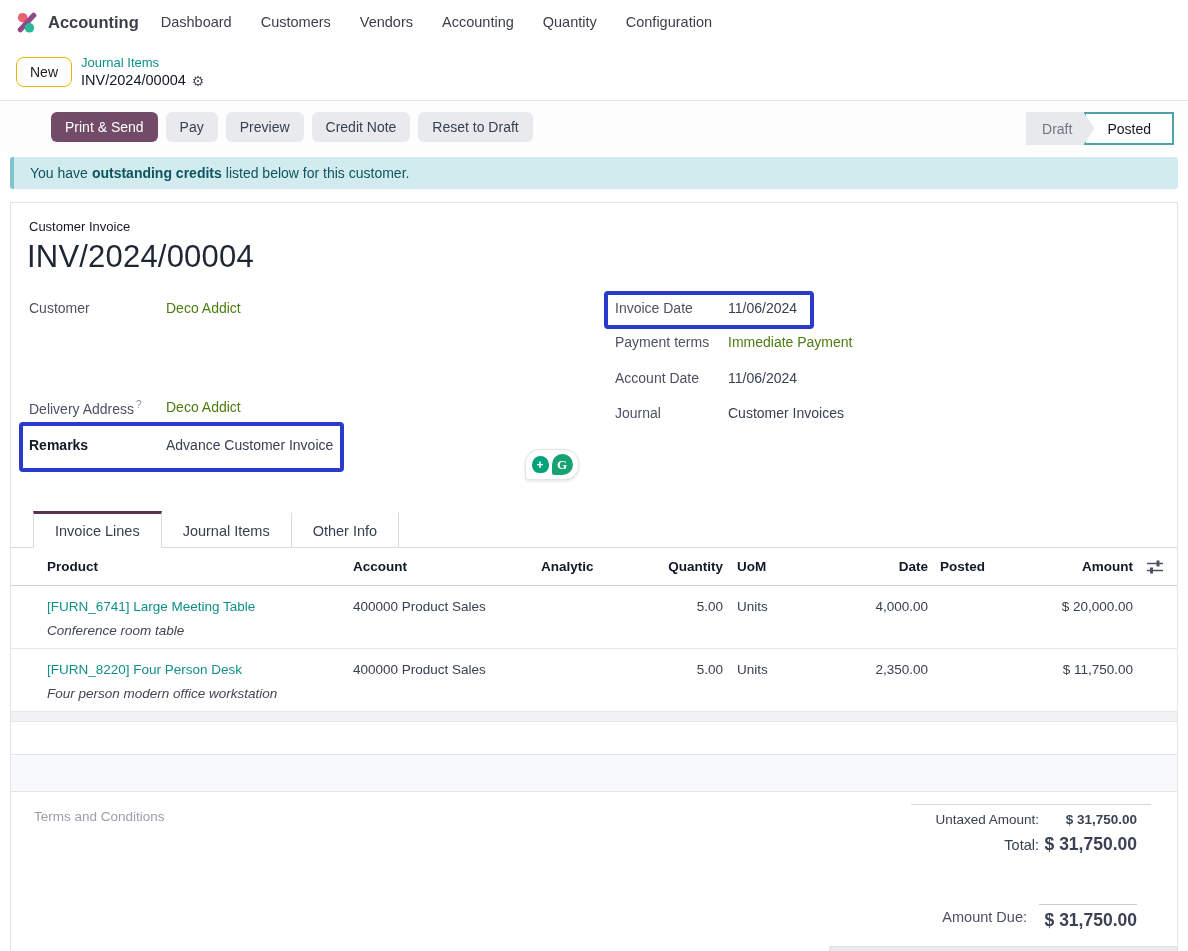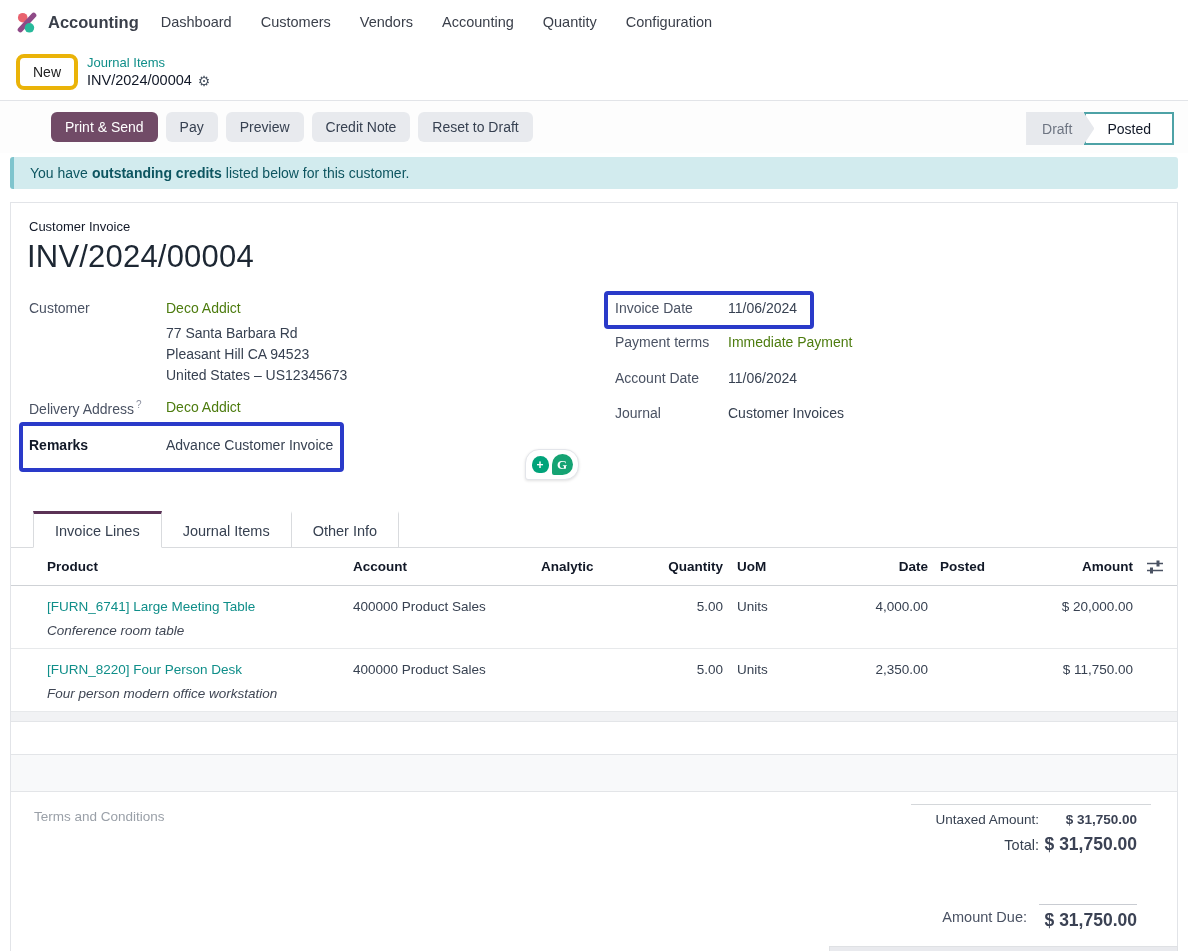--- a/index.html
+++ b/index.html
@@ -9,21 +9,21 @@
   
   .navbar { height:44px; display:flex; align-items:center; padding:0 16px; background:#fff; }
   .brand { display:flex; align-items:center; gap:9px; margin-right:22px; }
   .brand-name { font-size:16.5px; font-weight:600; color:#3a3f4a; }
   .nav-menu { display:flex; align-items:center; gap:29px; }
   .nav-item { font-size:14.5px; color:#3a3f4a; cursor:pointer; }
 
   
   .breadcrumb-bar { height:56px; display:flex; align-items:center; padding-left:16px; background:#fff; }
   .new-btn { font-family:inherit; font-size:14px; color:#222; background:#fff;
-    border:4px solid #eab308; border-radius:8px; padding:6px 13px; cursor:pointer; }
+    border:1px solid #eab308; border-radius:8px; padding:6px 13px; cursor:pointer; }
   .crumbs { margin-left:9px; display:flex; flex-direction:column; justify-content:center; line-height:1.2; }
   .crumb-parent { font-size:13px; color:#0f8e89; text-decoration:none; cursor:pointer; }
   .crumb-current { font-size:14.5px; color:#111827; display:flex; align-items:center; gap:6px; margin-top:2px; }
   .gear { font-size:14px; color:#4b5563; cursor:pointer; line-height:1; }
 
   
   .control-panel { border-top:1px solid #e2e4e8; padding:11px 12px 8px; display:flex;
     justify-content:space-between; align-items:flex-start; background:#fdfdfd; }
   .btn-row { display:flex; gap:8px; }
   .btn { font-family:inherit; font-size:14px; padding:7px 14px; border:none; border-radius:6px;
@@ -175,25 +175,20 @@
 </div>
 
 <div class="sheet">
 
   <div class="sheet-head">
     <div class="abs type-label">Customer Invoice</div>
     <div class="abs doc-title">INV/2024/00004</div>
 
     <div class="abs flabel" style="left:18px; top:97px;">Customer</div>
     <a class="abs flink" style="left:155px; top:97px;">Deco Addict</a>
-    <div class="abs address">
-      <div>77 Santa Barbara Rd</div>
-      <div>Pleasant Hill CA 94523</div>
-      <div>United States – US12345673</div>
-    </div>
 
     <div class="abs flabel" style="left:18px; top:196px;">
       <span>Delivery Address</span><sup class="sup-help">?</sup>
     </div>
     <a class="abs flink" style="left:155px; top:196px;">Deco Addict</a>
 
     <div class="abs flabel bold-label" style="left:18px; top:234px;">Remarks</div>
     <div class="abs fvalue" style="left:155px; top:234px;">Advance Customer Invoice</div>
 
     <div class="abs flabel" style="left:604px; top:97px;">Invoice Date</div>

